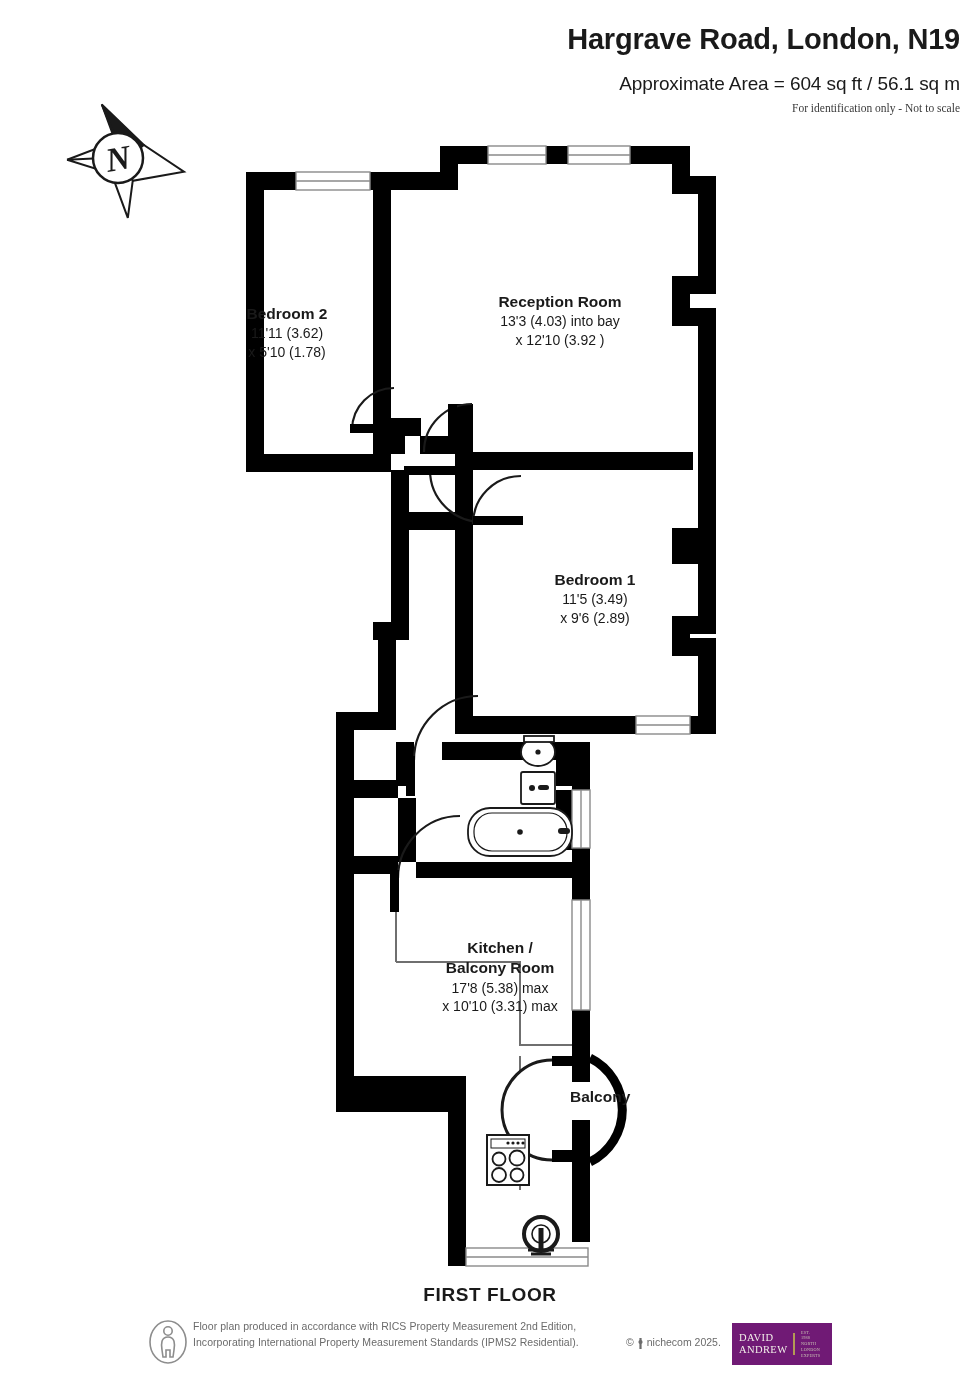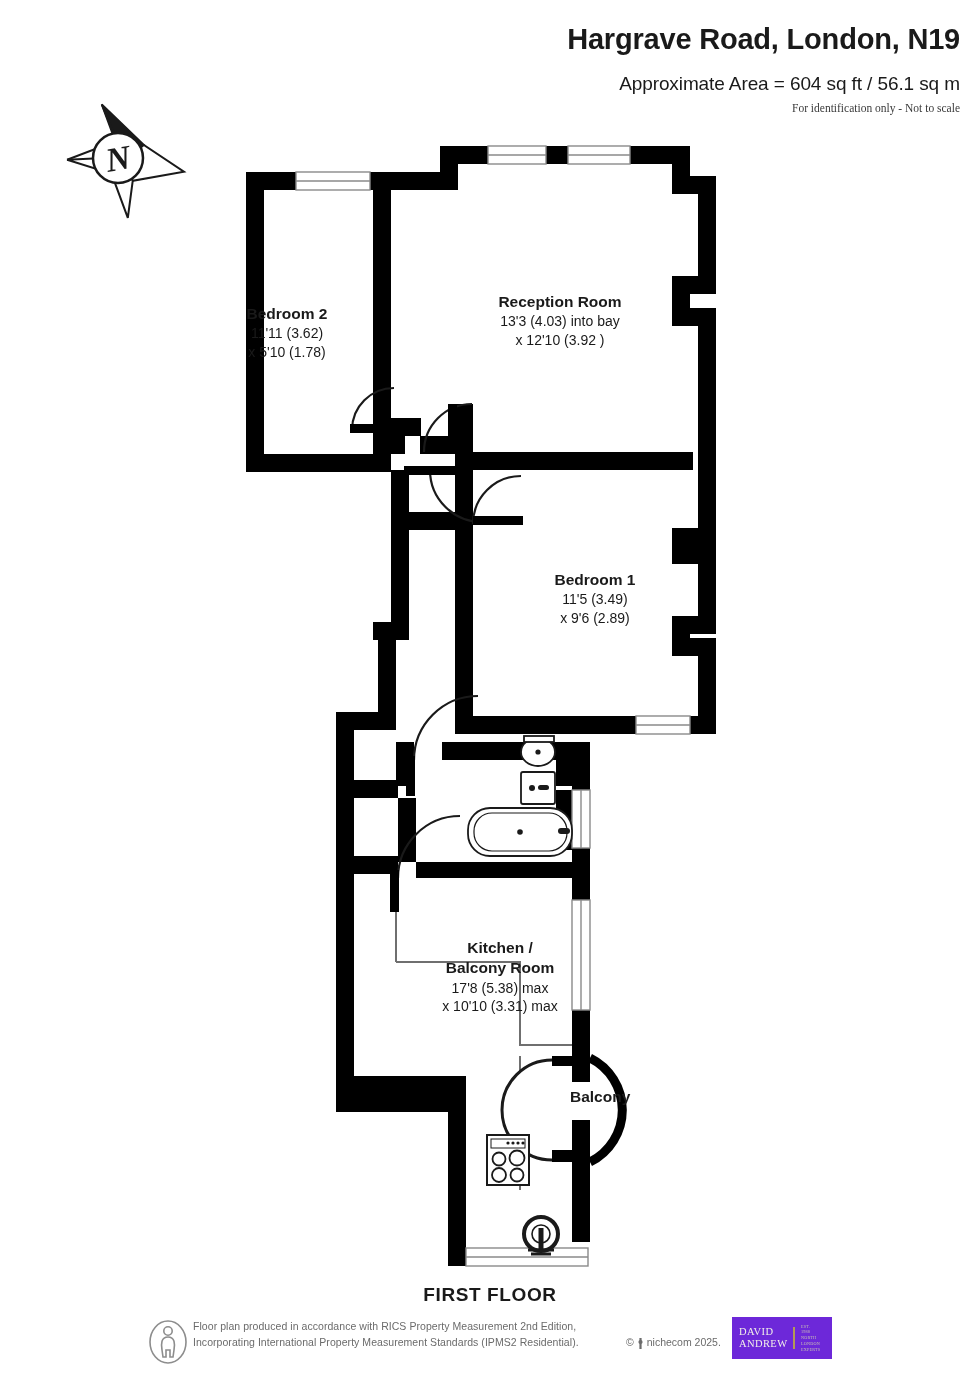--- a/index.html
+++ b/index.html
@@ -140,24 +140,24 @@
   #footer-copy .niche-mark {
     display: inline-block;
     width: 9px;
     height: 11px;
     position: relative;
     top: 1px;
   }
   #brand-logo {
     position: absolute;
     left: 584px;
-    top: 1px;
+    top: 7px;
     width: 100px;
     height: 42px;
-    background: #6d28d9;
+    background: #701a75;
     display: flex;
     align-items: center;
     padding: 0 7px;
     box-sizing: border-box;
   }
   #brand-name {
     font-family: "Liberation Serif", serif;
     color: #f2efe9;
     font-size: 10.5px;
     line-height: 1.12;

